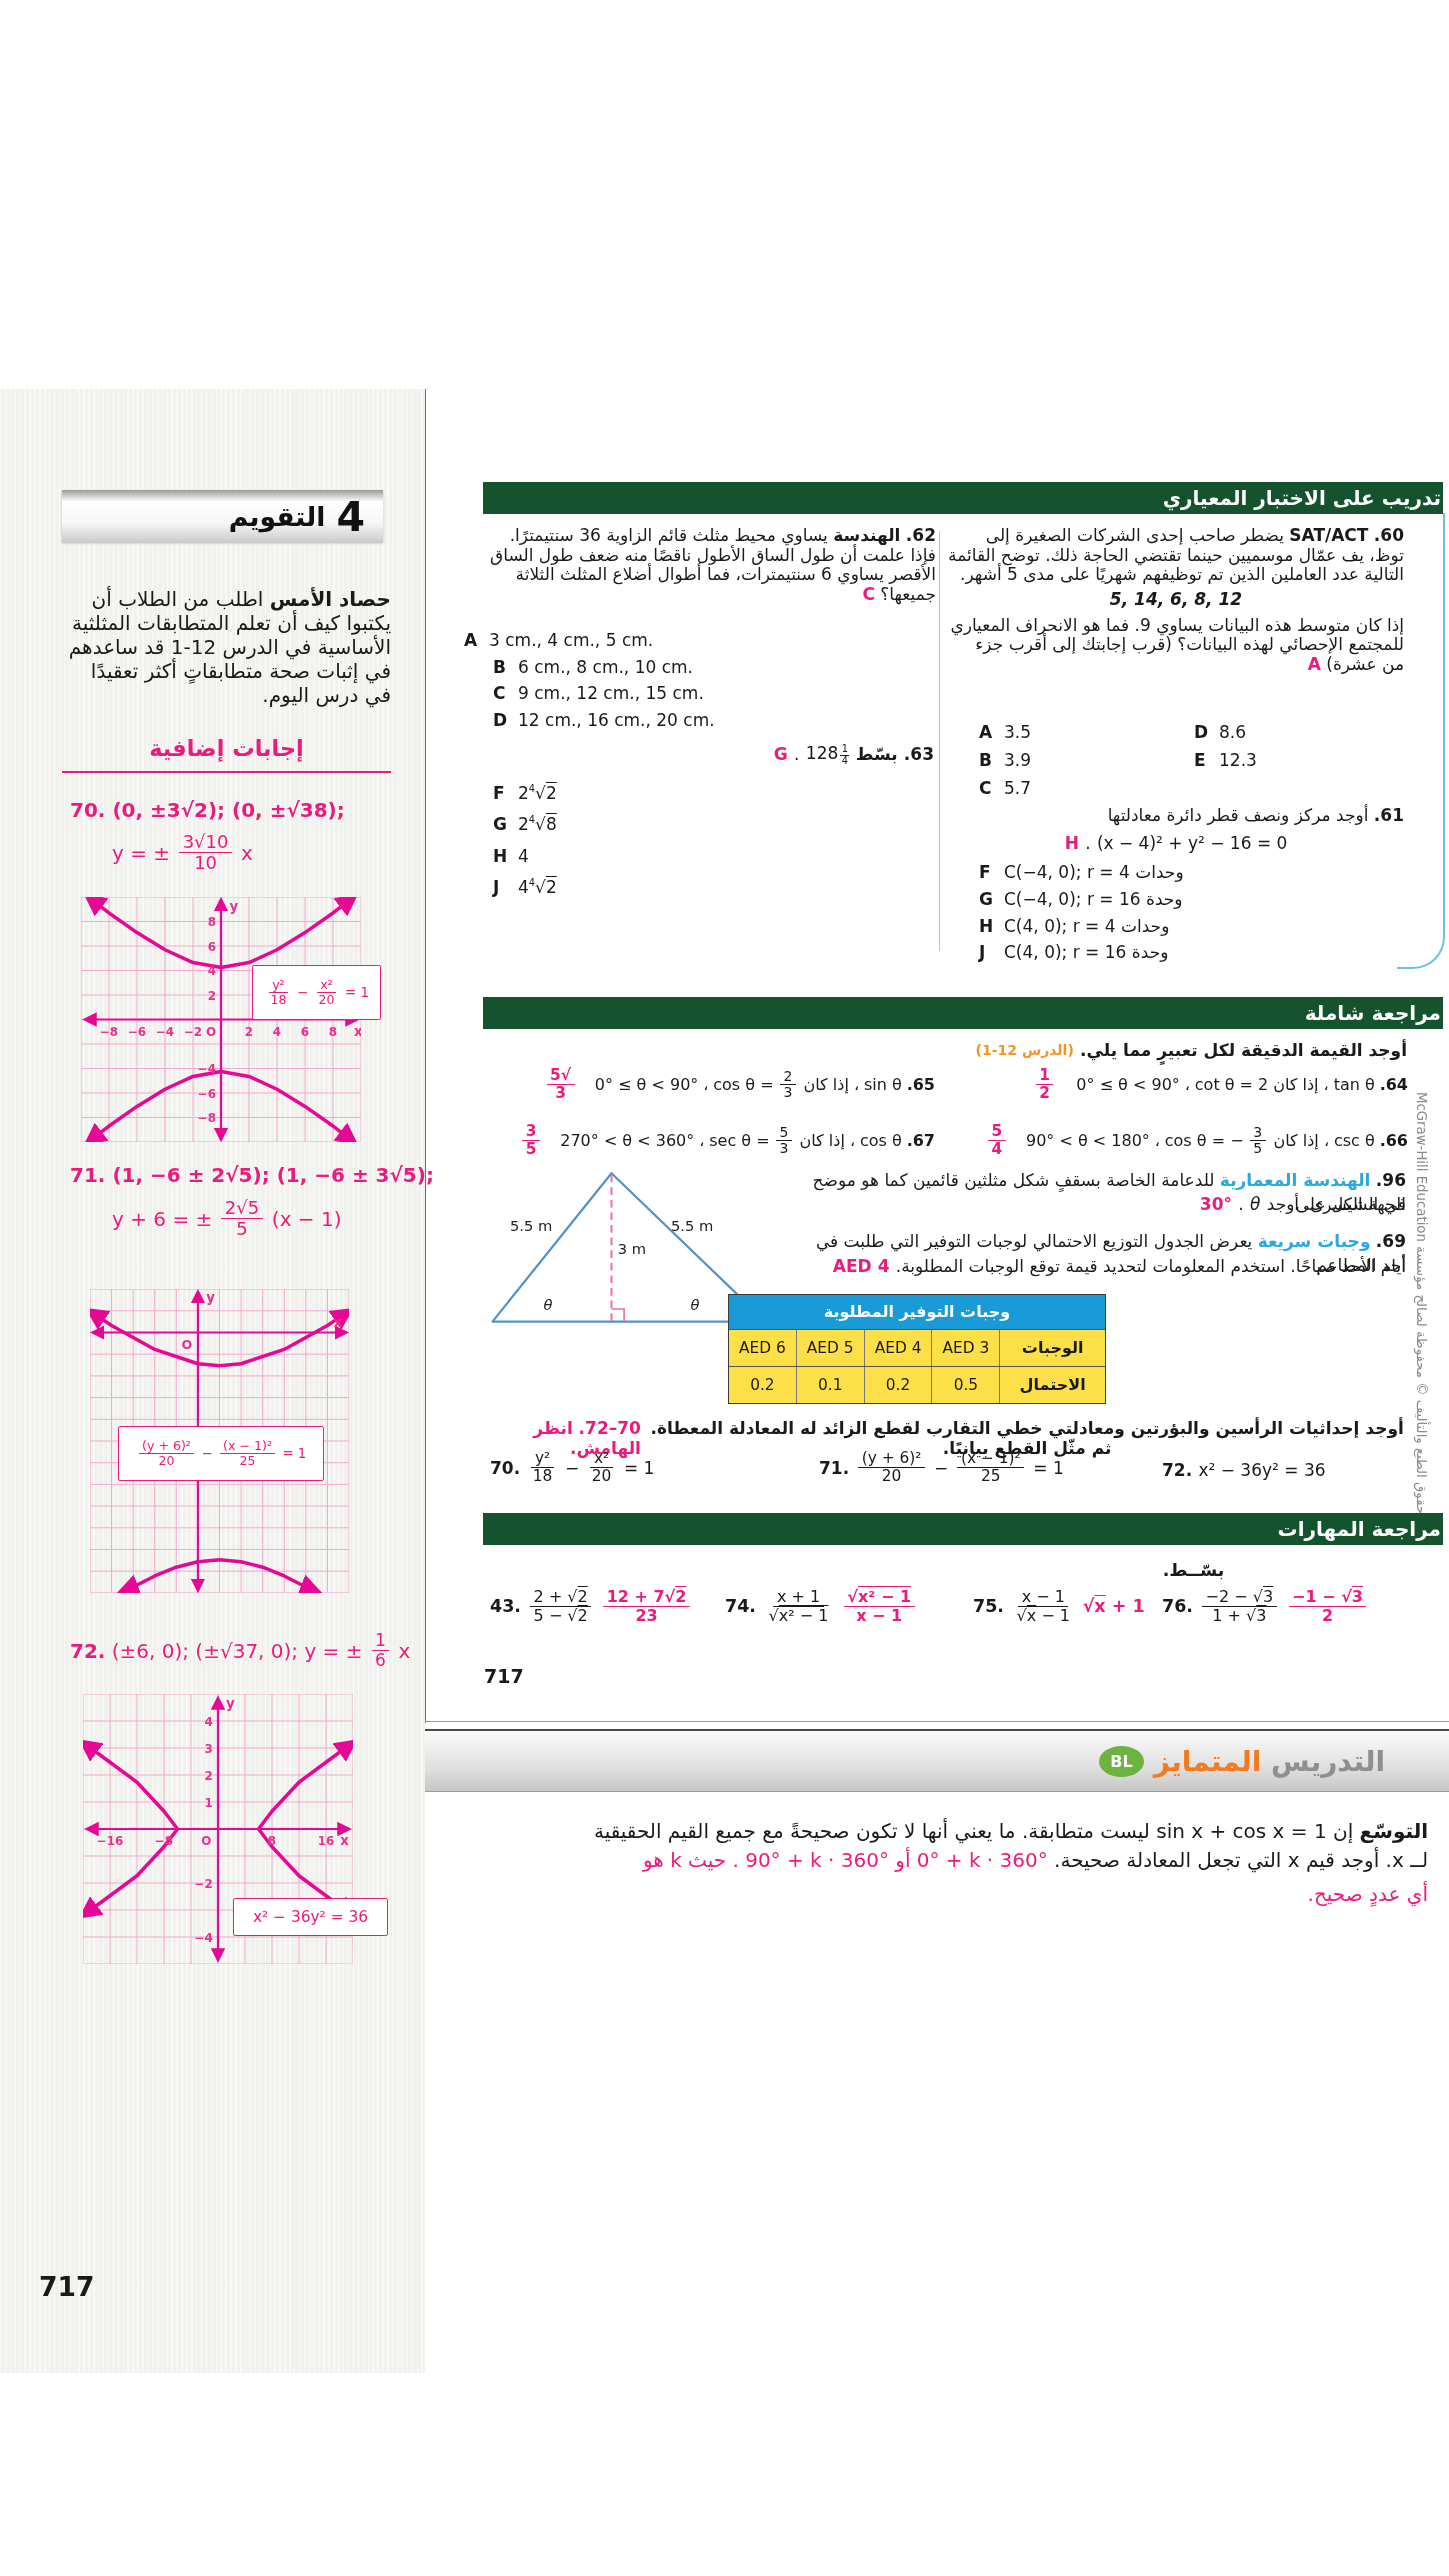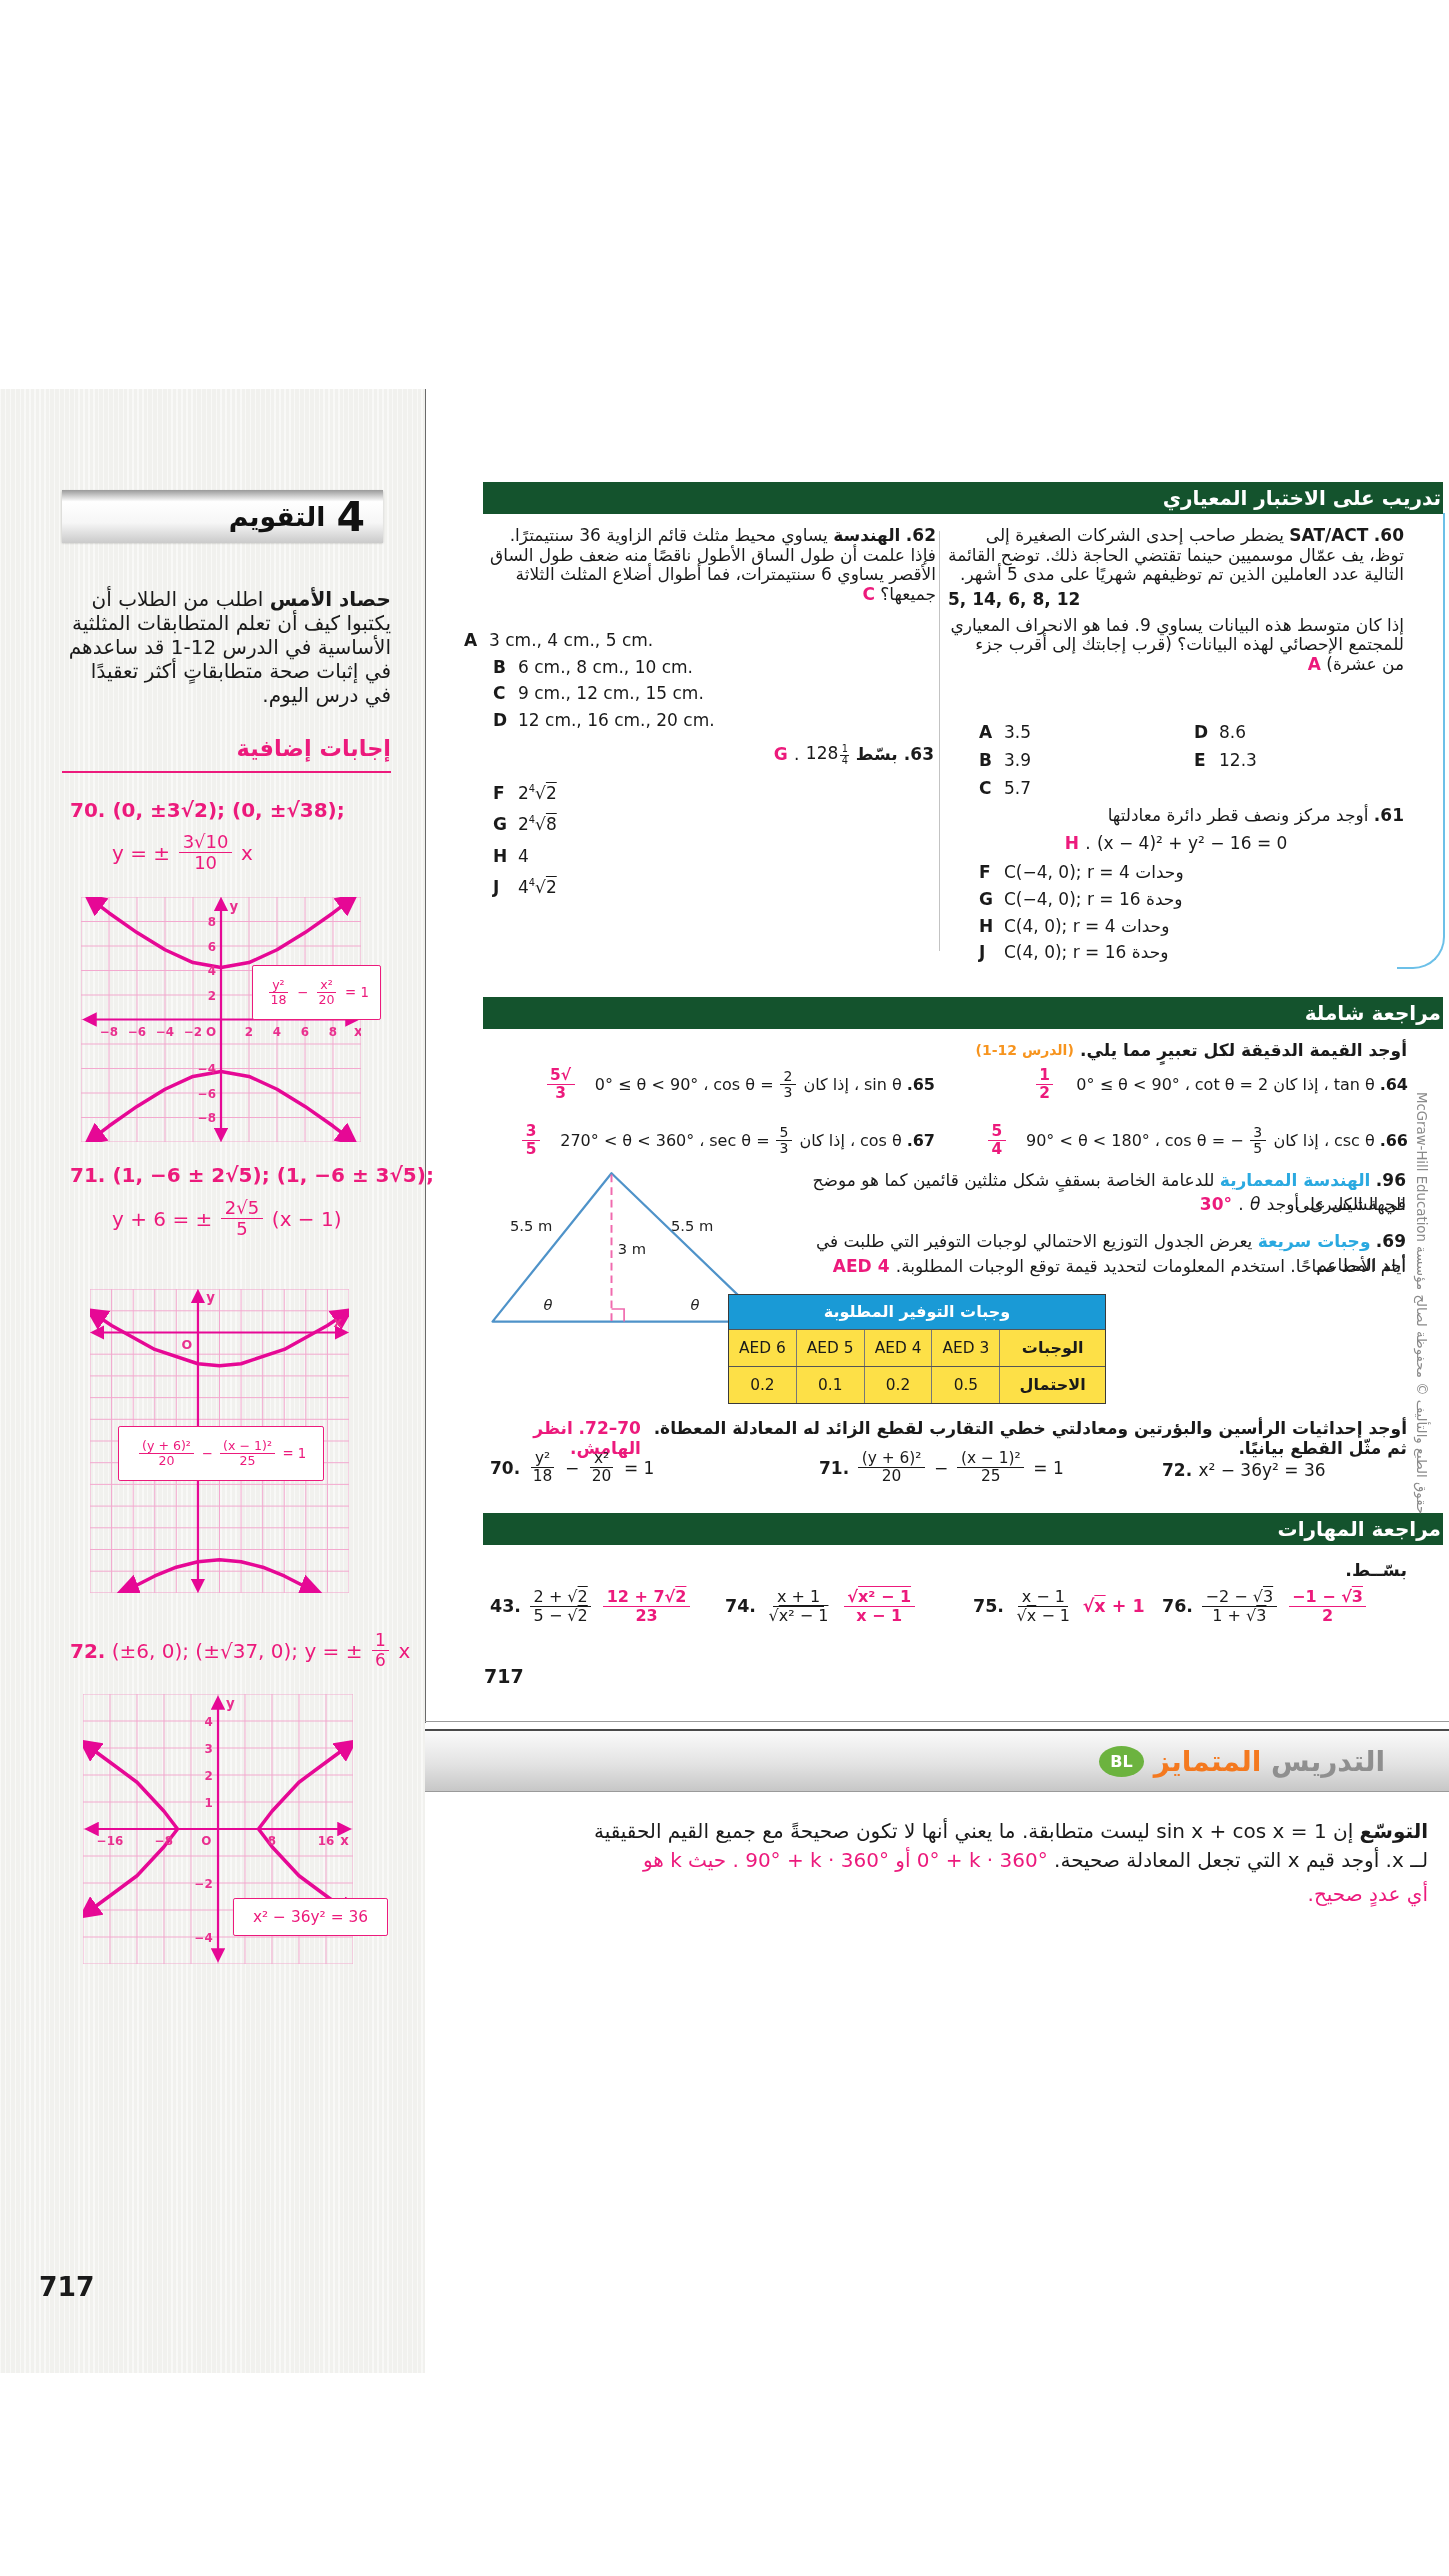--- a/index.html
+++ b/index.html
@@ -4,21 +4,21 @@
 <style>
   html,body{margin:0;padding:0;background:#fff;}
   .canvas{position:relative;width:1449px;height:2576px;background:#ffffff;
           font-family:"DejaVu Sans",sans-serif;color:#1a1a1a;overflow:hidden;}
   .abs{position:absolute;}
   .rtl{direction:rtl;text-align:right;}
   .ltr{direction:ltr;text-align:left;}
   .pink{color:#ec1a7c;}
   .blue-tag{color:#2aa9e0;font-weight:bold;}
   .orange{color:#f7941e;font-weight:bold;}
-  .bold{font-weight:bold;}
+  .bold{font-weight:bold;text-align:center;}
   .bar{background:#14532d;color:#fff;font-weight:bold;font-size:20px;line-height:32px;height:32px;
        direction:rtl;padding-right:2px;box-sizing:border-box;}
   .flexr{display:flex;direction:rtl;align-items:center;column-gap:6.3px;}
   .flexl{display:flex;direction:ltr;align-items:center;column-gap:6.3px;}
   .frac{display:inline-flex;flex-direction:column;align-items:center;vertical-align:middle;line-height:1.12;margin:0 2.8px;}
   .frac .fn{padding:0 3.5px;border-bottom:1.8px solid currentColor;display:block;white-space:nowrap;}
   .frac .fd{padding:0 3.5px;display:block;white-space:nowrap;}
   .rad{text-decoration:overline;}
   .opt{direction:ltr;font-size:17px;white-space:nowrap;}
   .opt .lt{font-weight:bold;display:inline-block;min-width:25px;}
@@ -222,21 +222,21 @@
   </div>
   <div class="corner"></div>
   <div class="abs" style="left:939px;top:531px;width:1.4px;height:420px;background:#c3c3c3;"></div>
 
   <div class="abs rtl" style="left:948px;top:526px;width:456px;font-size:17px;line-height:19.6px;">
     <div>
       <span class="bold">60.</span>
       <span class="bold">SAT/ACT</span>
       <span>يضطر صاحب إحدى الشركات الصغيرة إلى توظ، يف عمّال موسميين حينما تقتضي الحاجة ذلك. توضح القائمة التالية عدد العاملين الذين تم توظيفهم شهريًا على مدى 5 أشهر.</span>
     </div>
-    <div class="ltr bold" style="text-align:left;margin:5.6px 0;">
+    <div class="ltr bold" style="text-align:center;margin:5.6px 0;font-style:italic;">
       <span>5, 14, 6, 8, 12</span>
     </div>
     <div>
       <span>إذا كان متوسط هذه البيانات يساوي 9. فما هو الانحراف المعياري للمجتمع الإحصائي لهذه البيانات؟ (قرب إجابتك إلى أقرب جزء من عشرة)</span>
       <b class="pink">A</b>
     </div>
   </div>
   <div class="abs opt" style="left:979px;top:722px;"><span class="lt">A</span><span>3.5</span></div>
   <div class="abs opt" style="left:979px;top:750px;"><span class="lt">B</span><span>3.9</span></div>
   <div class="abs opt" style="left:979px;top:778px;"><span class="lt">C</span><span>5.7</span></div>

